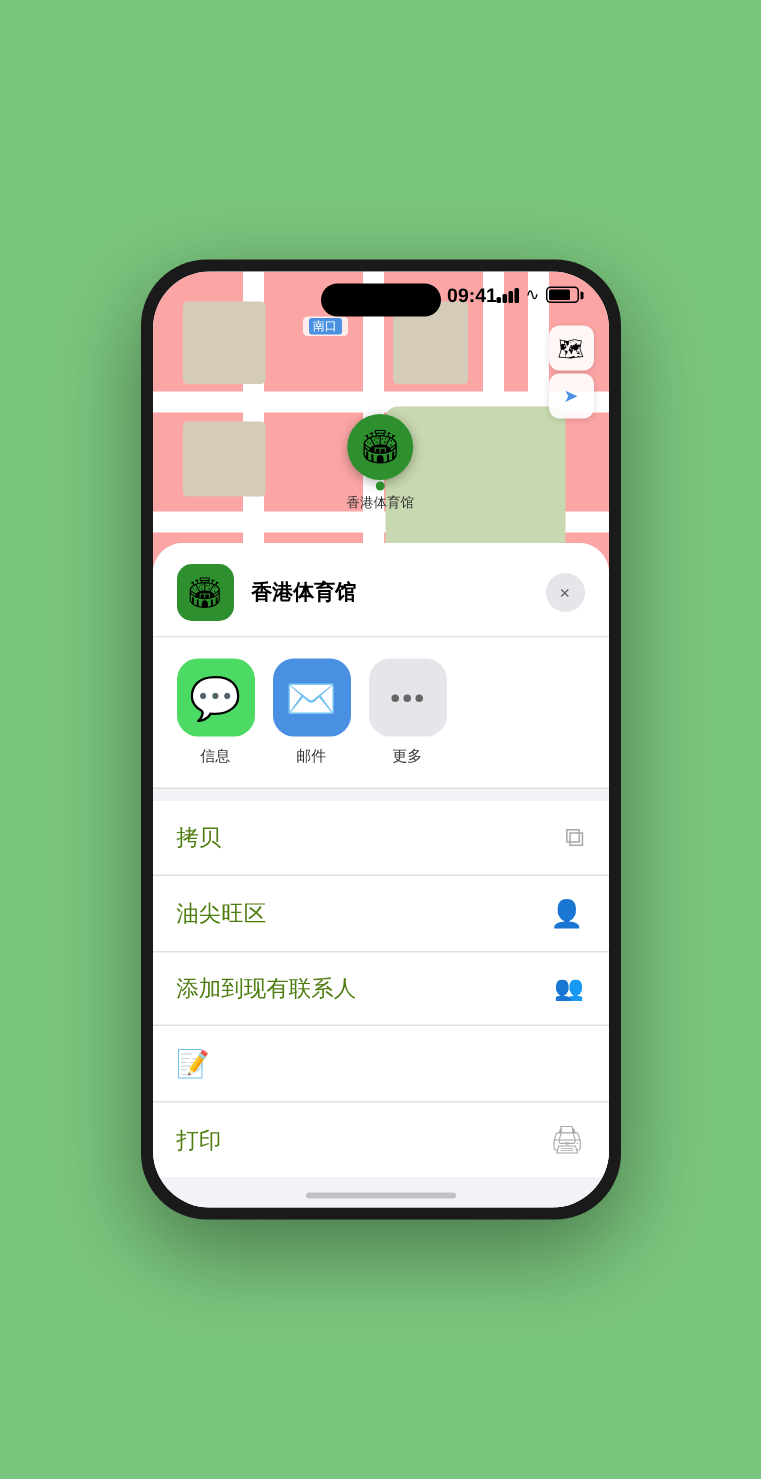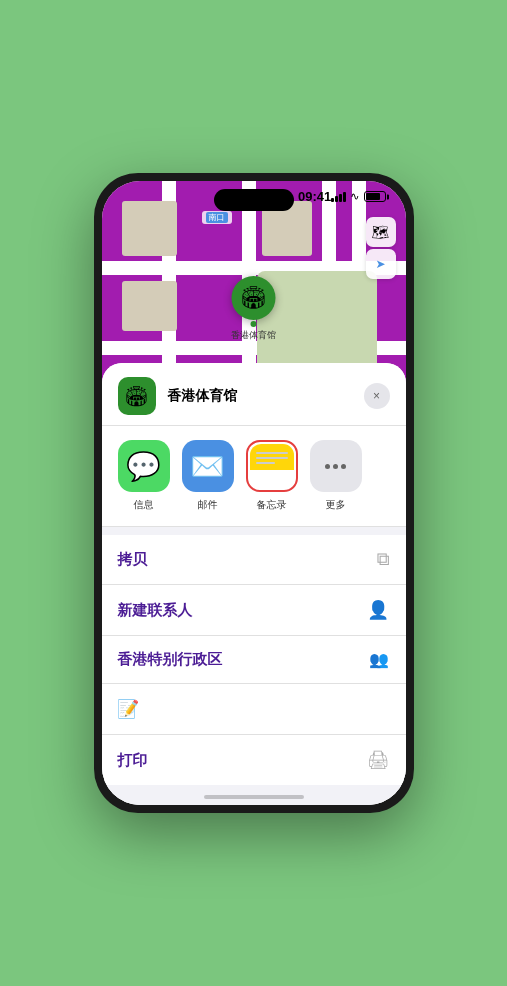--- a/index.html
+++ b/index.html
@@ -109,21 +109,21 @@
       position: absolute;
       top: 0;
       left: 0;
       right: 0;
       height: 300px;
       overflow: hidden;
     }
     .map-bg {
       width: 100%;
       height: 100%;
-      background: #a21caf;
+      background: #fca5a5;
       position: relative;
     }
     
     .map-road-h {
       position: absolute;
       background: #fff;
       height: 14px;
       left: 0;
       right: 0;
     }
@@ -342,22 +342,21 @@
       justify-content: space-between;
       padding: 14px 16px;
       border-bottom: 0.5px solid #e0e0e0;
       cursor: pointer;
     }
     .action-item:last-child {
       border-bottom: none;
     }
     .action-label {
       font-size: 15px;
-      color: #4c1d95;
-      font-weight: bold;
+      color: #4d7c0f;
     }
     .action-icon {
       font-size: 18px;
       color: #aaa;
     }
     
     .home-indicator {
       position: absolute;
       bottom: 6px;
       left: 50%;
@@ -452,52 +451,42 @@
           <span class="share-label">信息</span>
         </div>
 
         <div class="share-item">
           <div class="share-icon-wrapper mail">
             <span style="font-size:28px;">✉️</span>
           </div>
           <span class="share-label">邮件</span>
         </div>
 
-        <div class="share-item">
-          <div style="width:52px;height:52px;border-radius:14px;border:2.5px solid #e53e3e;overflow:hidden;display:flex;align-items:center;justify-content:center;">
-            <div class="notes-icon-inner">
-              <div class="notes-line"></div>
-              <div class="notes-line"></div>
-              <div class="notes-line notes-line-short"></div>
-            </div>
-          </div>
-          <span class="share-label">备忘录</span>
-        </div>
 
         <div class="share-item">
           <div class="share-icon-wrapper more-icon">
             <div class="more-dot"></div>
             <div class="more-dot"></div>
             <div class="more-dot"></div>
           </div>
           <span class="share-label">更多</span>
         </div>
       </div>
 
       <div class="action-list">
         <div class="action-item">
           <span class="action-label">拷贝</span>
           <span class="action-icon">⧉</span>
         </div>
         <div class="action-item">
-          <span class="action-label">新建联系人</span>
+          <span class="action-label">油尖旺区</span>
           <span class="action-icon">👤</span>
         </div>
         <div class="action-item">
-          <span class="action-label">香港特别行政区</span>
+          <span class="action-label">添加到现有联系人</span>
           <span class="action-icon" style="font-size:16px;">👥</span>
         </div>
         <div class="action-item">
           <span class="action-icon">📝</span>
         </div>
         <div class="action-item">
           <span class="action-label">打印</span>
           <span class="action-icon">🖨</span>
         </div>
       </div>

